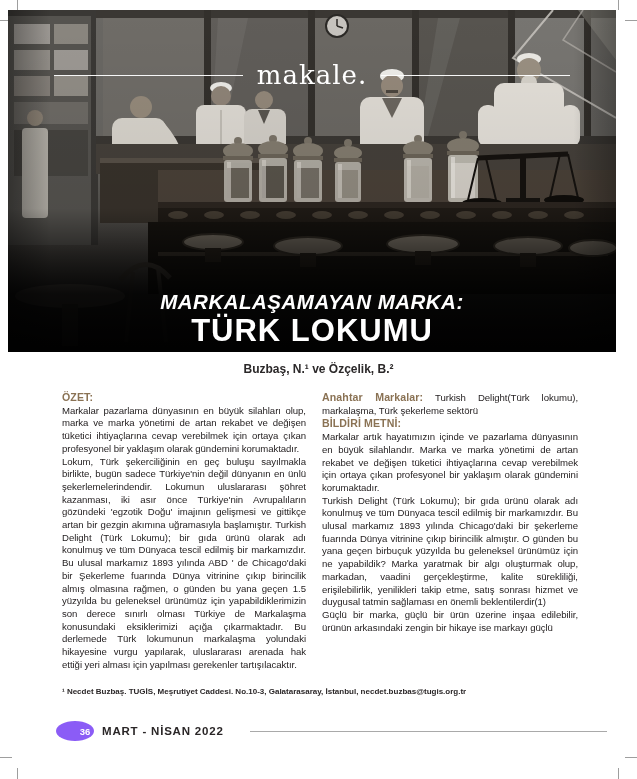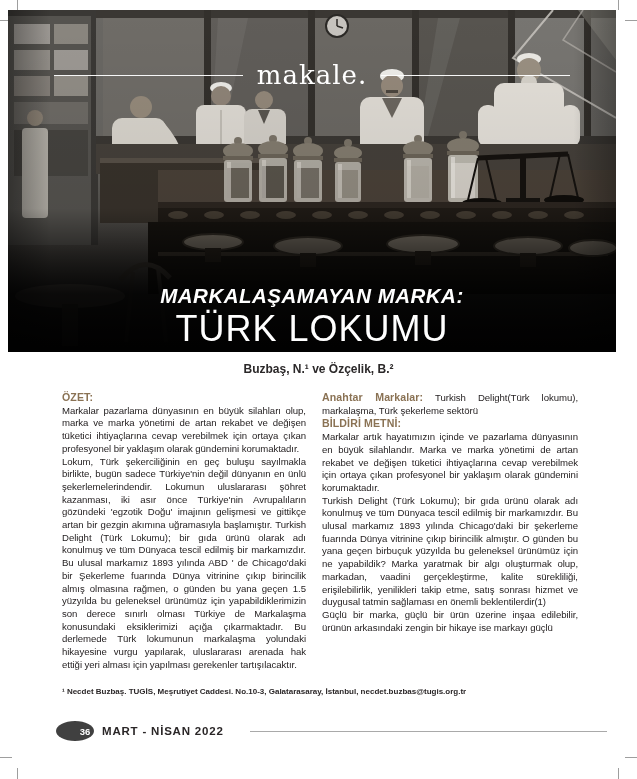--- a/index.html
+++ b/index.html
@@ -12,36 +12,36 @@
   
   .photo{position:absolute;left:8px;top:10px;width:608px;height:342px;overflow:hidden;background:#3c3a37;}
   .photo svg{position:absolute;left:0;top:0;width:100%;height:100%;}
 
   .masthead{position:absolute;left:0;right:0;top:52px;display:flex;align-items:center;padding:0 46px;}
   .masthead .rule{flex:1;height:1px;background:rgba(255,255,255,.95);}
   .masthead .word{color:#fff;font-family:"DejaVu Serif","Liberation Serif",serif;font-size:26px;letter-spacing:1px;margin:0 14px;line-height:1;}
 
   .title-block{position:absolute;left:0;right:0;bottom:3px;text-align:center;color:#ffffff;}
   .title-line1{font-size:20.5px;font-weight:700;letter-spacing:.5px;line-height:1.1;font-style:italic;}
-  .title-line2{font-size:36px;font-weight:400;letter-spacing:1px;line-height:1.15;}
+  .title-line2{font-size:31px;font-weight:700;letter-spacing:1px;line-height:1.15;}
 
   .author{position:absolute;left:0;right:0;top:362px;text-align:center;font-size:12px;font-weight:700;color:#2b2829;}
 
   .col{position:absolute;top:391px;font-size:9.6px;line-height:12.7px;letter-spacing:-0.05px;color:#272324;text-align:justify;}
   .col-left{left:62px;width:244px;}
   .col-right{left:322px;width:256px;}
   .h-brown{color:#8a7254;font-weight:700;font-size:10.6px;letter-spacing:.1px;}
   .col p{margin:0;}
   .kw-block{margin-bottom:12px;}
   .h-block{display:block;margin:0 0 1px 0;}
 
   .footnotes{position:absolute;left:62px;top:686px;width:520px;font-size:8px;line-height:12.5px;font-weight:700;color:#2b2728;}
 
   .footer{position:absolute;left:56px;top:721px;width:551px;display:flex;align-items:center;}
-  .page-badge{width:18px;height:20px;border-radius:50%;background:#404040;color:#ffffff;font-size:9.5px;font-weight:700;display:flex;align-items:center;justify-content:center;padding-left:20px;}
+  .page-badge{width:18px;height:20px;border-radius:50%;background:#8b5cf6;color:#ffffff;font-size:9.5px;font-weight:700;display:flex;align-items:center;justify-content:center;padding-left:20px;}
   .issue{margin-left:8px;font-size:11.5px;font-weight:700;letter-spacing:.8px;color:#2a2627;}
   .footer-rule{flex:1;height:1px;background:#a9a9a9;margin-left:26px;}
 </style>
 </head>
 <body>
 
 <div class="page">
 
   <div class="crop" style="left:17px;top:0;width:1px;height:10px;"></div>
   <div class="crop" style="left:0;top:20px;width:12px;height:1px;"></div>

